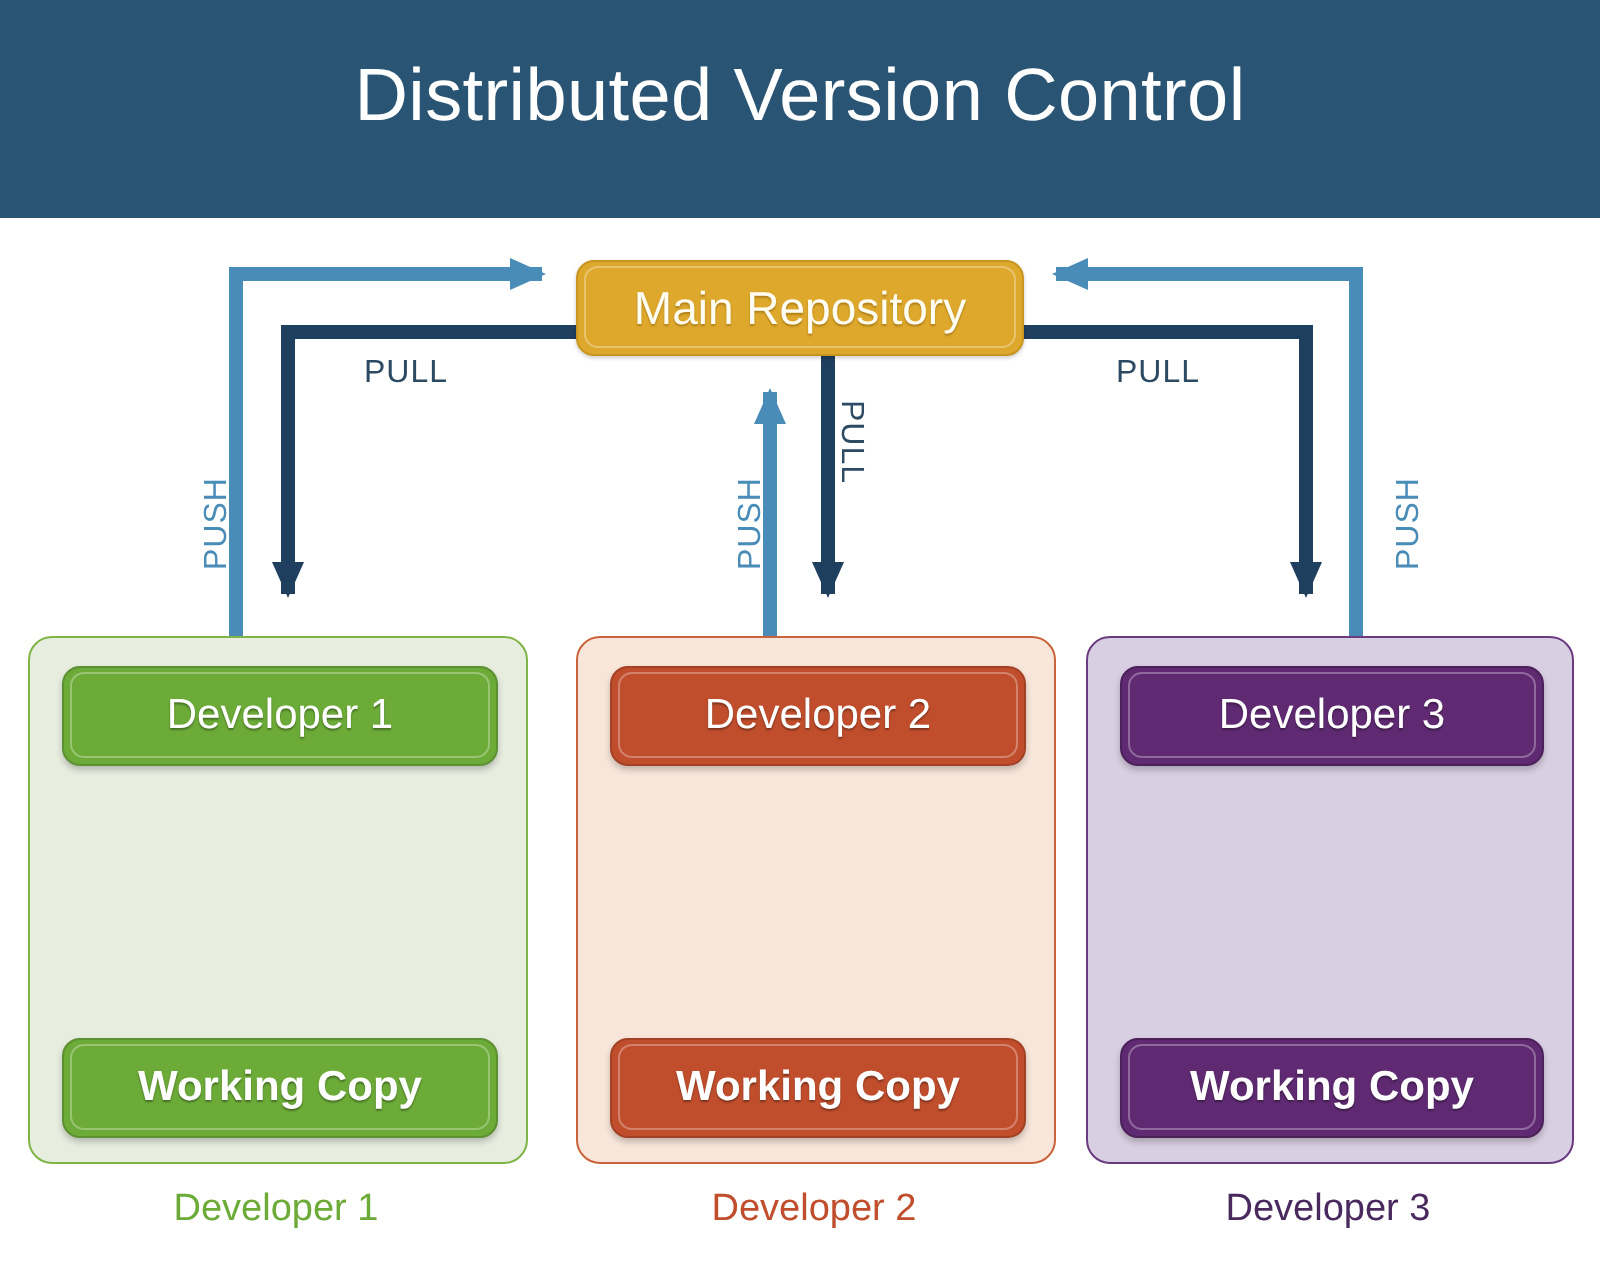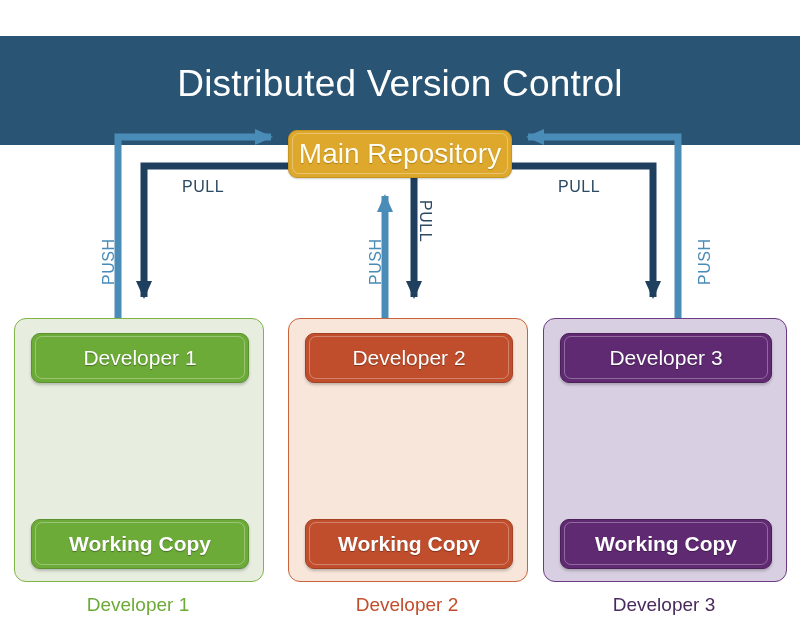--- a/index.html
+++ b/index.html
@@ -9,21 +9,20 @@
     font-family:"Liberation Sans", sans-serif;
     overflow:hidden;
     position:relative;
   }
   #stage{position:absolute;left:0;top:0;width:800px;height:641px;}
 
   
   .header{
     position:absolute;left:0;top:0;width:800px;height:109px;
     background:#2a5473;
-    margin-top:36px;
   }
   .header-title{
     position:absolute;left:0;top:0;width:800px;height:95px;
     display:flex;align-items:center;justify-content:center;
     color:#ffffff;font-size:37px;font-weight:400;letter-spacing:.2px;
     white-space:nowrap;
   }
 
   
   #arrows{position:absolute;left:0;top:0;width:800px;height:641px;}
@@ -37,21 +36,21 @@
     box-shadow:0 1px 2px rgba(0,0,0,.20);
     display:flex;align-items:center;justify-content:center;
   }
   .main-repo:after{
     content:"";position:absolute;left:3px;top:2px;right:3px;bottom:3px;
     border-radius:7px;border:1px solid rgba(255,255,255,.32);
     pointer-events:none;
   }
   .main-repo-label{
     position:relative;z-index:2;
-    color:#fffdf2;font-size:28px;white-space:nowrap;
+    color:#fffdf2;font-size:23px;white-space:nowrap;
     text-shadow:0 1px 1px rgba(120,80,0,.45);
   }
 
   
   .panel{
     position:absolute;top:318px;height:262px;
     border-radius:12px;
     border-width:1.5px;border-style:solid;
   }
   .panel-1{left:14px;width:248px;background:#e7eee0;border-color:#7fb447;}

